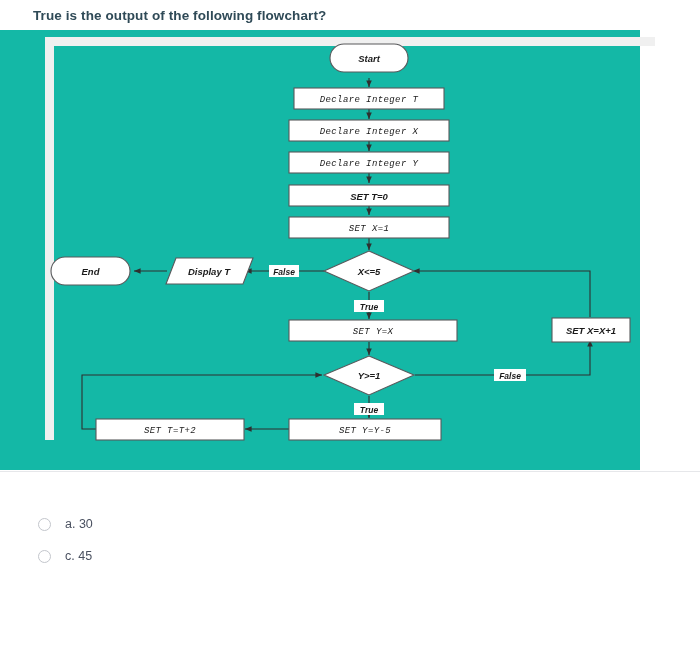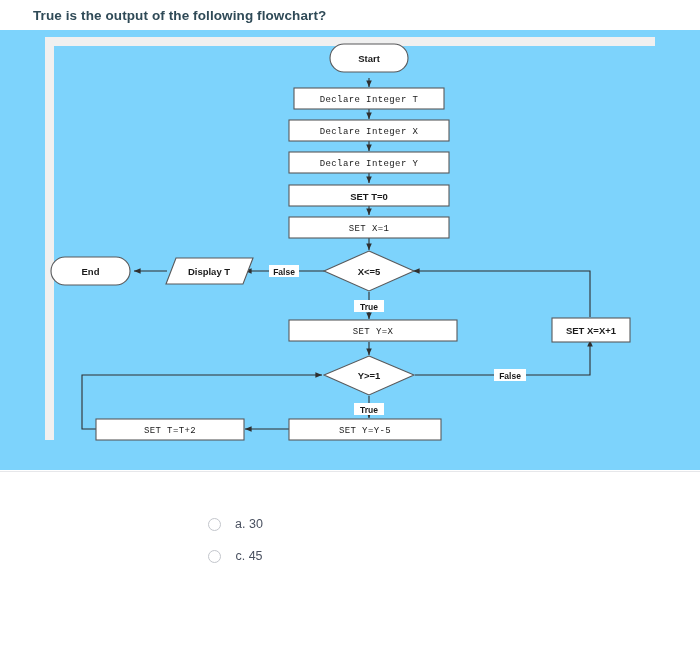--- a/index.html
+++ b/index.html
@@ -25,23 +25,24 @@
     font-weight: bold;
     color: #2f4a57;
     letter-spacing: 0.1px;
   }
 
   
   #flowchart-panel {
     position: absolute;
     left: 0px;
     top: 30px;
-    width: 700px;
+    width: 640px;
     height: 440px;
-    background: #7dd3fc;
+    background: #14b8a6;
+    font-style: italic;
   }
   .panel-strip-top {
     position: absolute;
     left: 45px;
     top: 7px;
     width: 610px;
     height: 9px;
     background: #f0f0f0;
   }
   .panel-strip-left {
@@ -78,21 +79,20 @@
   #select-one-label {
     font-size: 12.5px;
     color: #4a5160;
     margin-bottom: 12px;
   }
   .option-row {
     display: flex;
     align-items: center;
     height: 32px;
     cursor: pointer;
-    justify-content: center;
   }
   .radio-circle {
     width: 11px;
     height: 11px;
     border: 1.4px solid #c3c6cc;
     border-radius: 50%;
     background: #fff;
     margin-left: 5px;
     margin-right: 14px;
     flex: none;

